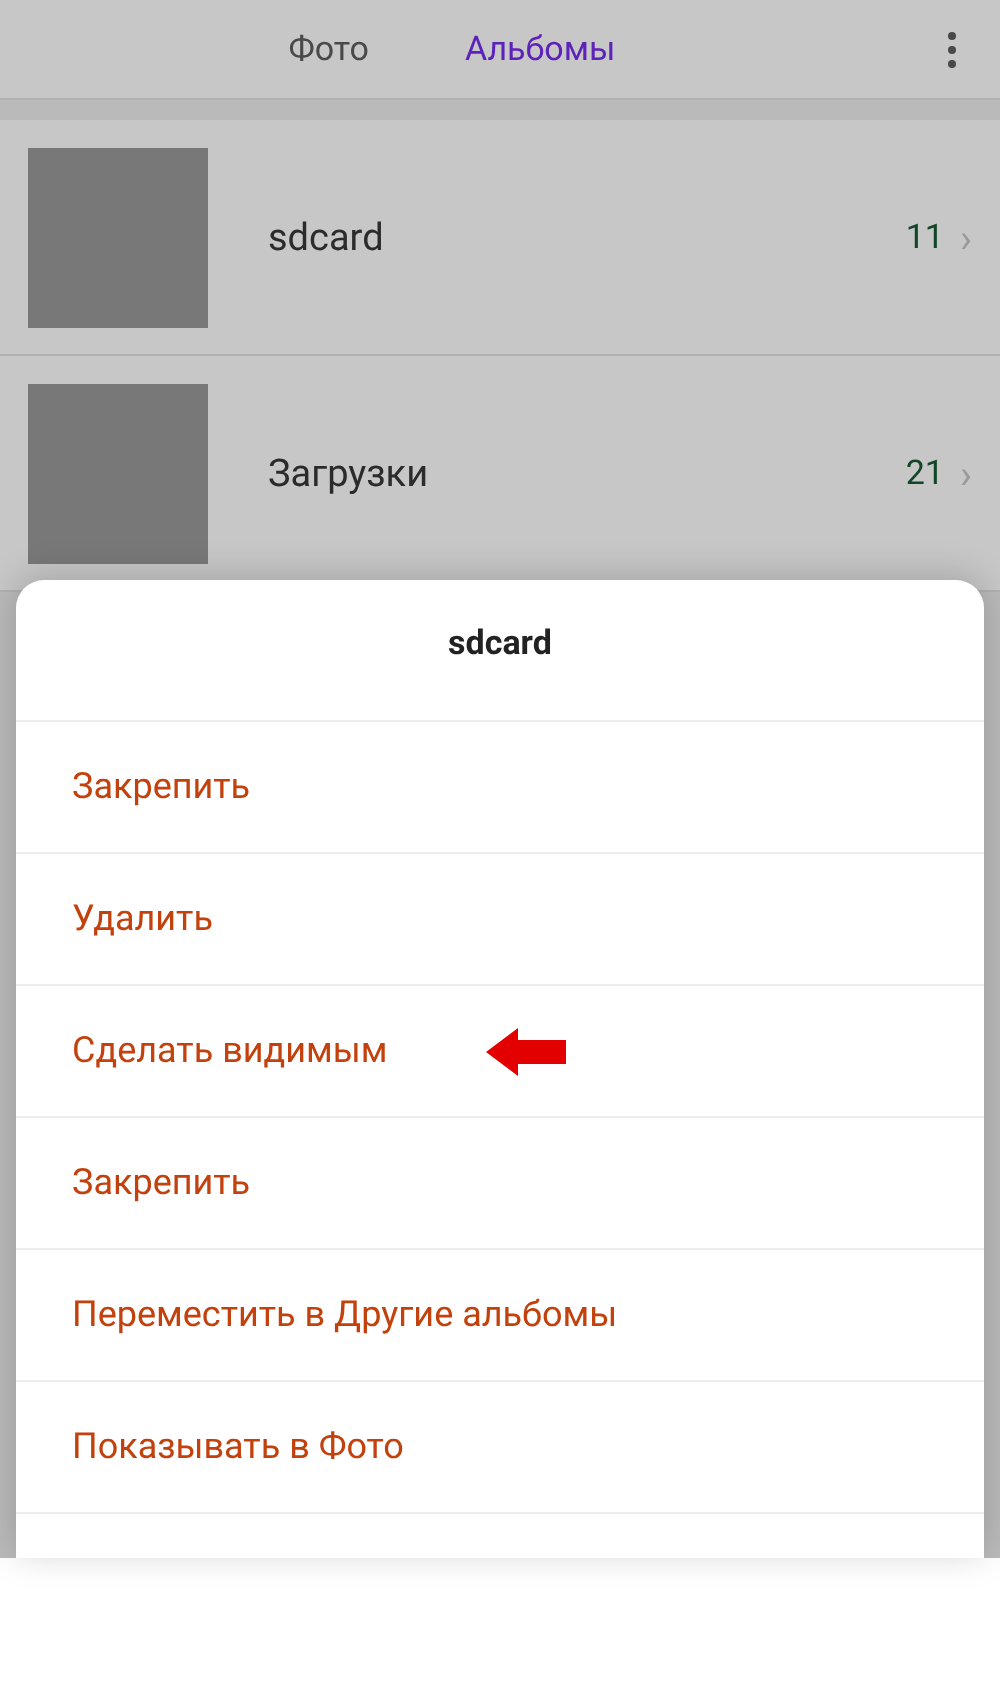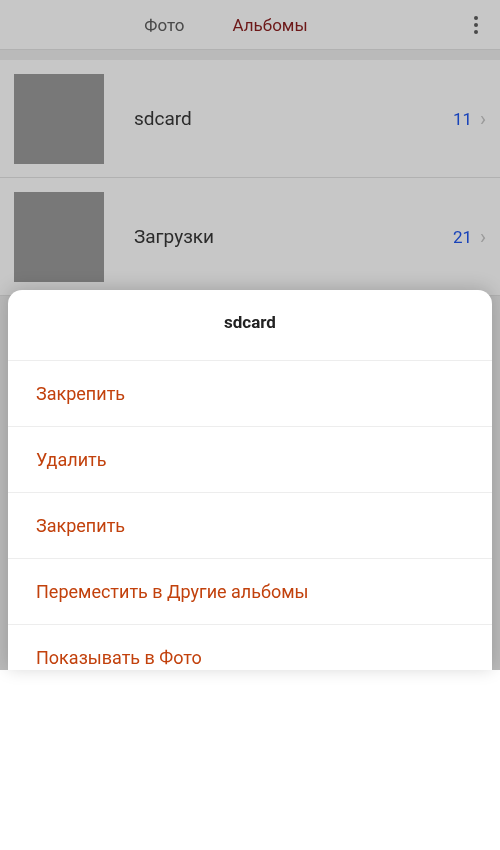--- a/index.html
+++ b/index.html
@@ -1,30 +1,30 @@
 <!DOCTYPE html>
 <html><head>
 <meta charset="utf-8">
 <style>
   * { box-sizing: border-box; margin: 0; padding: 0; }
   html, body { width: 500px; height: 850px; overflow: hidden; font-family: -apple-system, Roboto, "Helvetica Neue", Arial, sans-serif; }
-  .screen { position: relative; width: 500px; height: 670px; background: #d9d9d9; }
+  .screen { position: relative; width: 500px; height: 779px; background: #d9d9d9; }
   .topbar { height: 50px; background: #e8e8e8; display: flex; align-items: center; border-bottom: 1px solid #cfcfcf; }
   .tabs { flex: 1; display: flex; justify-content: center; gap: 40px; }
   .tab { font-size: 17px; color: #555; padding: 6px 4px; }
-  .tab.active { color: #7f1d1d; }
+  .tab.active { color: #6d28d9; }
   .more-btn { width: 48px; display: flex; align-items: center; justify-content: center; }
   .more-dots { display: flex; flex-direction: column; gap: 3px; }
   .more-dots span { width: 4px; height: 4px; background: #555; border-radius: 50%; }
   .list { background: #d9d9d9; }
   .album-row { display: flex; align-items: center; background: #e8e8e8; border-bottom: 1px solid #cfcfcf; padding: 0 14px 0 14px; height: 118px; }
   .album-row:first-child { margin-top: 10px; }
   .thumb { width: 90px; height: 90px; background: #8c8c8c; margin-right: 30px; }
   .album-title { flex: 1; font-size: 19px; color: #333; }
-  .album-count { font-size: 17px; color: #1d4ed8; margin-right: 8px; }
+  .album-count { font-size: 17px; color: #14532d; margin-right: 8px; }
   .chevron { color: #b4b4b4; font-size: 20px; }
 
   .scrim { position: absolute; inset: 0; background: rgba(0,0,0,0.14); }
 
   .sheet { position: absolute; left: 8px; right: 8px; top: 290px; bottom: 0; background: #fff; border-radius: 14px 14px 0 0; box-shadow: 0 -2px 18px rgba(0,0,0,0.18); overflow: hidden; }
   .sheet-title { text-align: center; font-weight: 700; font-size: 17px; color: #222; padding: 22px 0 28px; border-bottom: 1px solid #ededed; }
   .sheet-item { position: relative; font-size: 18px; color: #c2410c; padding: 22px 28px; border-bottom: 1px solid #ededed; }
 
   .arrow-callout { position: absolute; left: 235px; top: 50%; transform: translateY(-50%); }
   .arrow-callout svg { display: block; }
@@ -62,18 +62,26 @@
       <div class="chevron">›</div>
     </div>
   </div>
 
   <div class="scrim"></div>
 
   <div class="sheet">
     <div class="sheet-title">sdcard</div>
     <div class="sheet-item">Закрепить</div>
     <div class="sheet-item">Удалить</div>
+    <div class="sheet-item">
+      <span>Сделать видимым</span>
+      <span class="arrow-callout">
+        <svg width="40" height="28" viewBox="0 0 40 28">
+          <polygon points="0,14 16,2 16,8 40,8 40,20 16,20 16,26" fill="#e30000"></polygon>
+        </svg>
+      </span>
+    </div>
     <div class="sheet-item">Закрепить</div>
     <div class="sheet-item">Переместить в Другие альбомы</div>
     <div class="sheet-item">Показывать в Фото</div>
   </div>
 
 </div>
 
 </body></html>

